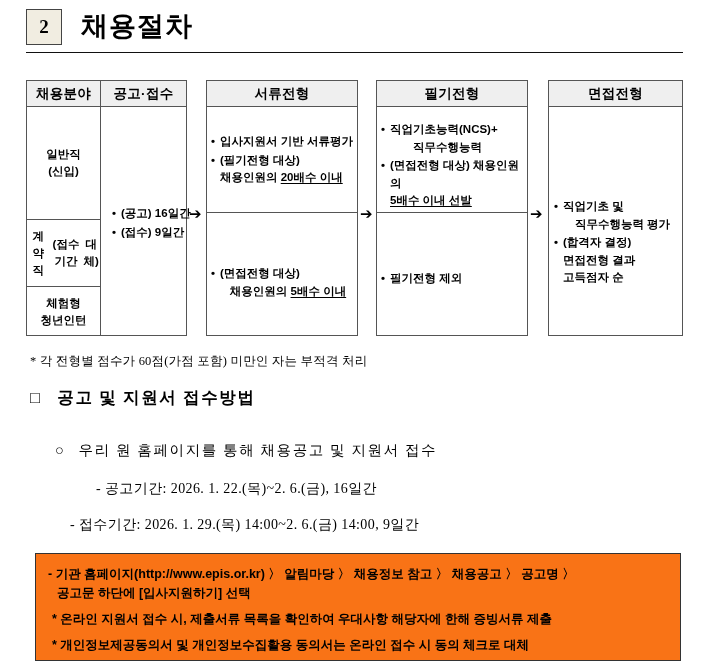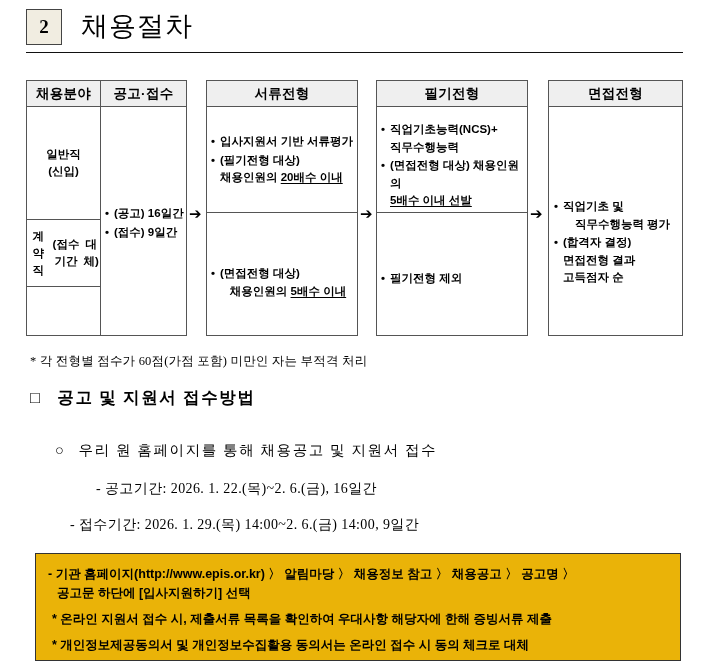--- a/index.html
+++ b/index.html
@@ -37,21 +37,21 @@
     font-weight: bold;
     line-height: 34px;
     text-align: center;
     font-family: "Liberation Serif", "DejaVu Serif", serif;
   }
   .title-text {
     position: absolute;
     left: 55px;
     top: 0px;
     font-size: 27px;
-    font-weight: normal;
+    font-weight: bold;
     letter-spacing: 1px;
     line-height: 36px;
     white-space: nowrap;
   }
   .title-rule {
     position: absolute;
     left: 0px;
     top: 44px;
     width: 657px;
     height: 0;
@@ -180,21 +180,21 @@
 
   
   .framebox {
     position: absolute;
     left: 35px;
     top: 553px;
     width: 646px;
     height: 108px;
     box-sizing: border-box;
     border: 1.2px solid #333333;
-    background: #eab308;
+    background: #f97316;
   }
   .fb-line {
     position: absolute;
     font-size: 12.5px;
     line-height: 19px;
     font-weight: bold;
     white-space: nowrap;
   }
   .fb-hang {
     position: absolute;
@@ -227,22 +227,26 @@
   </div>
   <div class="hline" style="left:27px; top:219px; width:73px;"></div>
 
   <div class="cell" style="left:27px; top:220px; width:73px; height:66px; flex-direction:row;">
     <span>계약직</span>
     <span>(접수기간</span>
     <span>대체)</span>
   </div>
   <div class="hline" style="left:27px; top:286px; width:73px;"></div>
 
-
-  <div class="blist" style="left:105px; top:205px; width:82px;">
+  <div class="cell" style="left:27px; top:287px; width:73px; height:49px; flex-direction:column;">
+    <span>체험형</span>
+    <span>청년인턴</span>
+  </div>
+
+  <div class="blist" style="left:112px; top:205px; width:82px;">
     <div class="li">(공고)  16일간</div>
     <div class="li">(접수) 9일간</div>
   </div>
 
   <div class="arrow" style="left:189px; top:206px;">➔</div>
 
   <div class="box-head" style="left:206px; top:80px; width:152px; height:27px;">서류전형</div>
   <div class="box" style="left:206px; top:106px; width:152px; height:230px;"></div>
   <div class="hline" style="left:207px; top:212px; width:150px;"></div>
 
@@ -267,21 +271,21 @@
 
   <div class="arrow" style="left:360px; top:206px;">➔</div>
 
   <div class="box-head" style="left:376px; top:80px; width:152px; height:27px;">필기전형</div>
   <div class="box" style="left:376px; top:106px; width:152px; height:230px;"></div>
   <div class="hline" style="left:377px; top:212px; width:150px;"></div>
 
   <div class="blist" style="left:381px; top:121px; width:145px;">
     <div class="li">
       <span>직업기초능력(NCS)+</span>
-      <div class="sub" style="padding-left:0;">직무수행능력</div>
+      <div class="sub" style="padding-left:0;margin-left:23px;">직무수행능력</div>
     </div>
     <div class="li">
       <span>(면접전형 대상) 채용인원의</span>
       <div class="sub ul" style="padding-left:0;">5배수 이내 선발</div>
     </div>
   </div>
 
   <div class="blist" style="left:381px; top:270px; width:145px;">
     <div class="li">필기전형 제외</div>
   </div>

